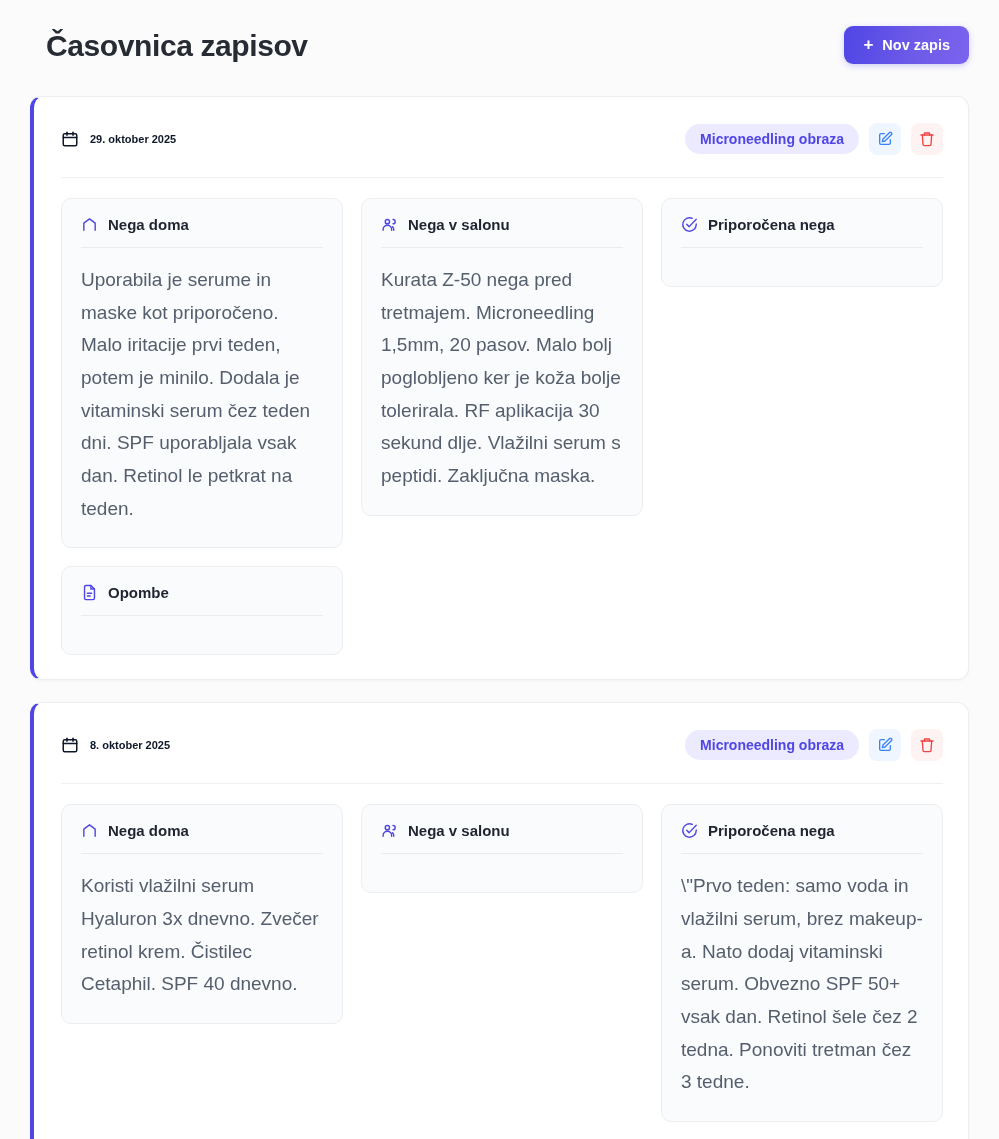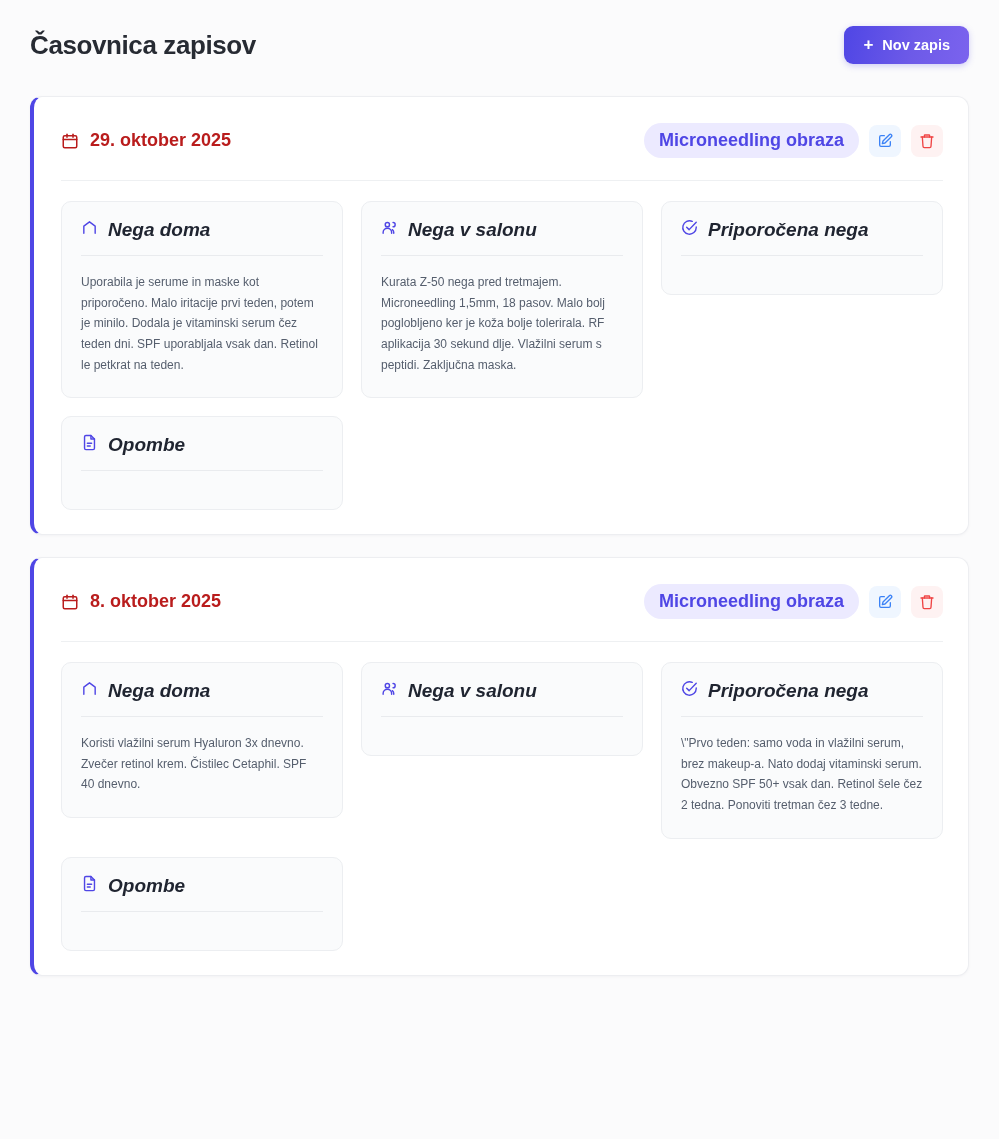--- a/index.html
+++ b/index.html
@@ -19,25 +19,25 @@
 
   
   .page-header {
     display: flex;
     align-items: center;
     justify-content: space-between;
     padding: 14px 30px 0 30px;
     height: 76px;
   }
   .page-title {
-    font-size: 26px;
+    font-size: 30px;
     font-weight: bold;
     letter-spacing: -0.4px;
     color: #272b33;
-    margin: 0;
+    margin: 16px;
     line-height: 1.1;
   }
   .new-entry-btn {
     display: inline-flex;
     align-items: center;
     gap: 9px;
     background: linear-gradient(100deg, #4f46e5 0%, #6d5ae8 55%, #7b63ee 100%);
     color: #ffffff;
     border: none;
     border-radius: 9px;
@@ -75,37 +75,37 @@
   .entry-head {
     display: flex;
     align-items: center;
     justify-content: space-between;
     gap: 12px;
   }
   .entry-date {
     display: flex;
     align-items: center;
     gap: 11px;
-    color: #b91c1c;
-    font-size: 18px;
+    color: #0f172a;
+    font-size: 11px;
     font-weight: bold;
   }
   .entry-date svg { display: block; flex: 0 0 auto; }
 
   .entry-actions {
     display: flex;
     align-items: center;
     gap: 10px;
   }
   .treatment-badge {
     background: #eceaff;
     color: #4f46e5;
     border-radius: 999px;
     padding: 7px 15px;
-    font-size: 18px;
+    font-size: 14px;
     font-weight: bold;
     white-space: nowrap;
   }
   .icon-btn {
     width: 32px;
     height: 32px;
     border: none;
     border-radius: 8px;
     display: inline-flex;
     align-items: center;
@@ -131,35 +131,34 @@
     align-items: start;
   }
   .section-card {
     background: #fafbfc;
     border: 1px solid #eceef1;
     border-radius: 10px;
     padding: 17px 19px 22px 19px;
   }
   .section-title {
     display: flex;
-    align-items: flex-start;
+    align-items: flex-end;
     gap: 10px;
-    font-size: 19px;
+    font-size: 15px;
     font-weight: bold;
     color: #1f2430;
-    font-style: italic;
   }
   .section-title svg { display: block; flex: 0 0 auto; color: #4f46e5; }
   .section-divider {
     height: 1px;
     background: #e9ebee;
     margin: 14px 0 16px 0;
   }
   .section-body {
-    font-size: 12px;
+    font-size: 19px;
     line-height: 1.72;
     color: #555e6d;
     white-space: pre-wrap;
   }
   .notes-row { margin-top: 18px; }
   .notes-row .section-card { width: calc((100% - 36px) / 3); }
 </style>
 </head>
 <body>
 
@@ -229,21 +228,21 @@
             <svg width="17" height="17" viewBox="0 0 24 24" fill="none" stroke="currentColor" stroke-width="2" stroke-linecap="round" stroke-linejoin="round">
               <circle cx="9" cy="8" r="3"></circle>
               <path d="M3 20v-1a6 6 0 0 1 12 0v1"></path>
               <path d="M17 11a3 3 0 0 0 0-6"></path>
               <path d="M18 20v-1a5 5 0 0 0-2-4"></path>
             </svg>
           </span>
           <span>Nega v salonu</span>
         </div>
         <div class="section-divider"></div>
-        <div class="section-body">Kurata Z-50 nega pred tretmajem. Microneedling 1,5mm, 18 pasov. Malo bolj poglobljeno ker je koža bolje tolerirala. RF aplikacija 30 sekund dlje. Vlažilni serum s peptidi. Zaključna maska.</div>
+        <div class="section-body">Kurata Z-50 nega pred tretmajem. Microneedling 1,5mm, 20 pasov. Malo bolj poglobljeno ker je koža bolje tolerirala. RF aplikacija 30 sekund dlje. Vlažilni serum s peptidi. Zaključna maska.</div>
       </div>
 
       <div class="section-card">
         <div class="section-title">
           <span>
             <svg width="17" height="17" viewBox="0 0 24 24" fill="none" stroke="currentColor" stroke-width="2" stroke-linecap="round" stroke-linejoin="round">
               <path d="M21.5 11.2V12a9.5 9.5 0 1 1-5.6-8.7"></path>
               <polyline points="8 11.5 11.5 15 21.5 4.5"></polyline>
             </svg>
           </span>

